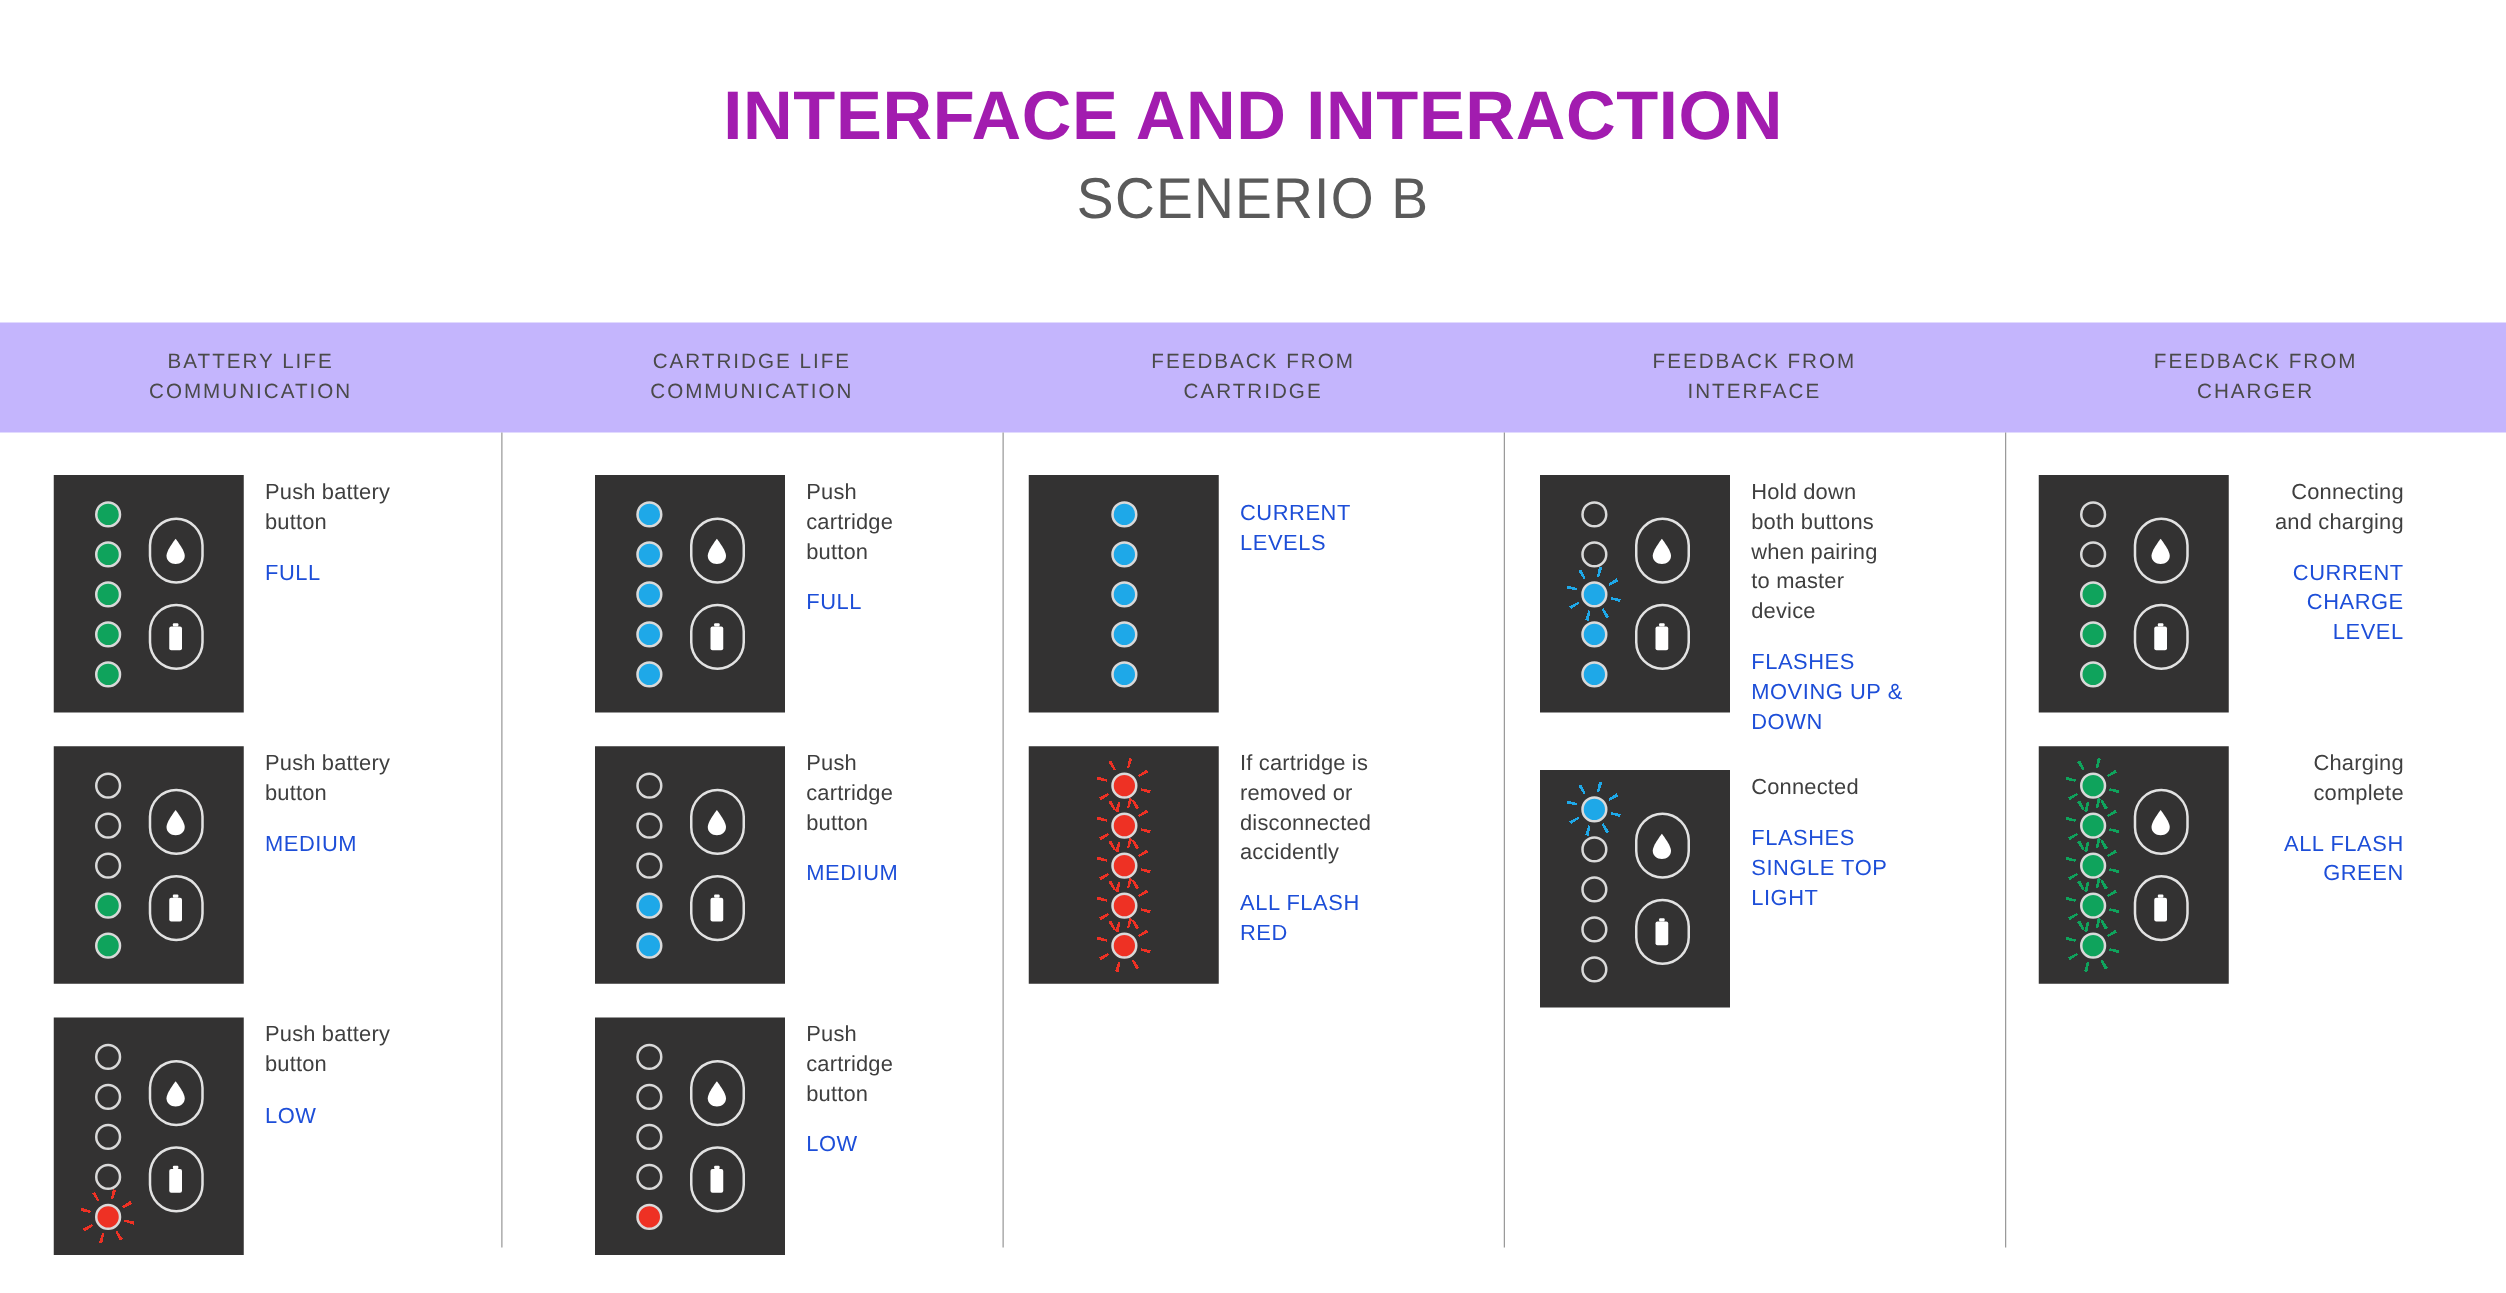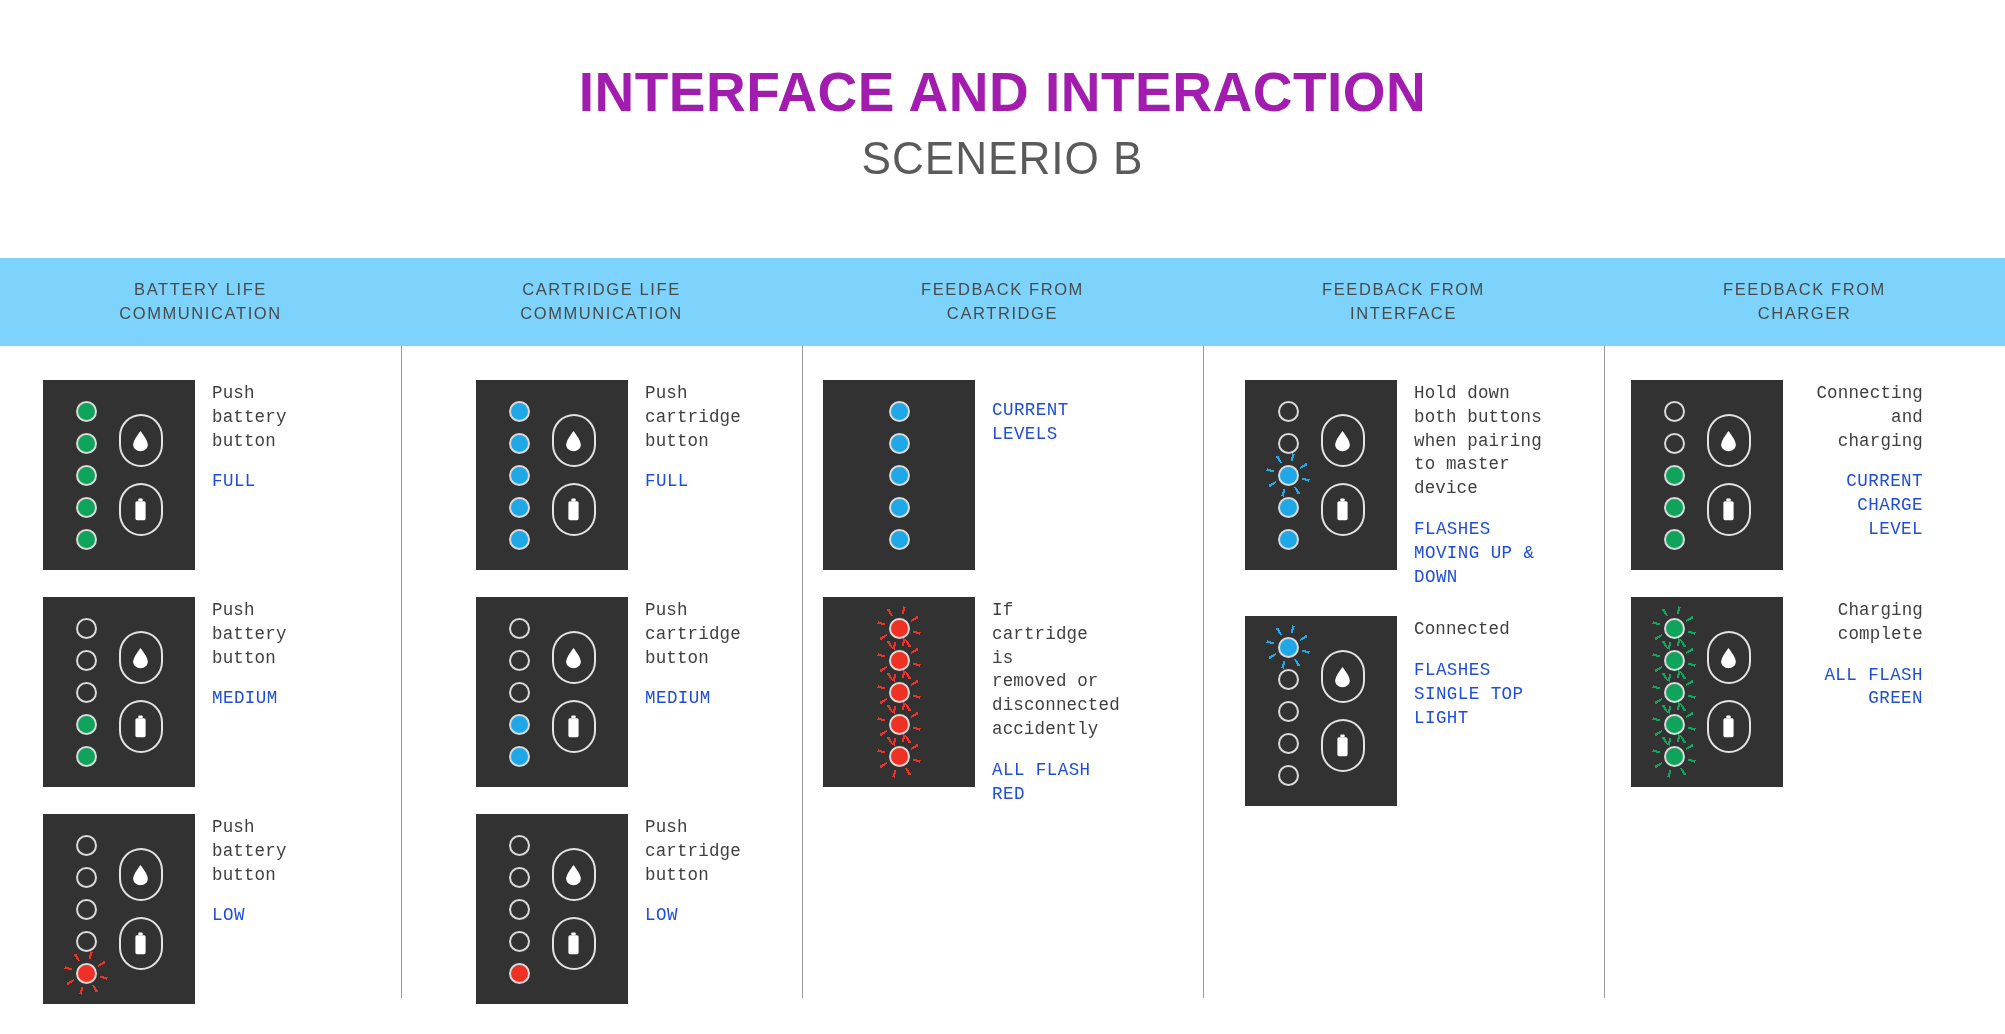--- a/index.html
+++ b/index.html
@@ -40,21 +40,21 @@
     transform: scaleX(0.96);
   }
 
   
   .header-band {
     position: absolute;
     left: 0;
     top: 258px;
     width: 2005px;
     height: 88px;
-    background: #7dd3fc;
+    background: #c4b5fd;
     display: flex;
   }
   .header-cell {
     flex: 1 1 0;
     display: flex;
     flex-direction: column;
     align-items: center;
     justify-content: center;
     text-align: center;
     font-size: 16.5px;
@@ -65,21 +65,20 @@
   .header-cell span { display: block; white-space: nowrap; }
 
   
   .columns {
     position: absolute;
     left: 0;
     top: 346px;
     width: 2005px;
     height: 688px;
     display: flex;
-    font-family: Liberation Mono, monospace;
   }
   .column {
     flex: 1 1 0;
     position: relative;
     padding-top: 34px;
     box-sizing: border-box;
   }
   .column + .column::before {
     content: "";
     position: absolute;
@@ -93,21 +92,21 @@
   
   .row {
     display: flex;
     align-items: flex-start;
     margin-bottom: 27px;
     padding-left: 43px;
     box-sizing: border-box;
   }
   .row.r-cartridge  { padding-left: 44px; margin-left: 31px; }
   .row.r-feedback   { padding-left: 21px; }
-  .row.r-bluetooth  { padding-left: 42px; }
+  .row.r-bluetooth  { padding-left: 29px; }
   .row.r-charger    { padding-left: 27px; text-align: right; }
 
   
   .panel {
     background: #333232;
     width: 152px;
     height: 190px;
     display: flex;
     align-items: center;
     justify-content: center;

